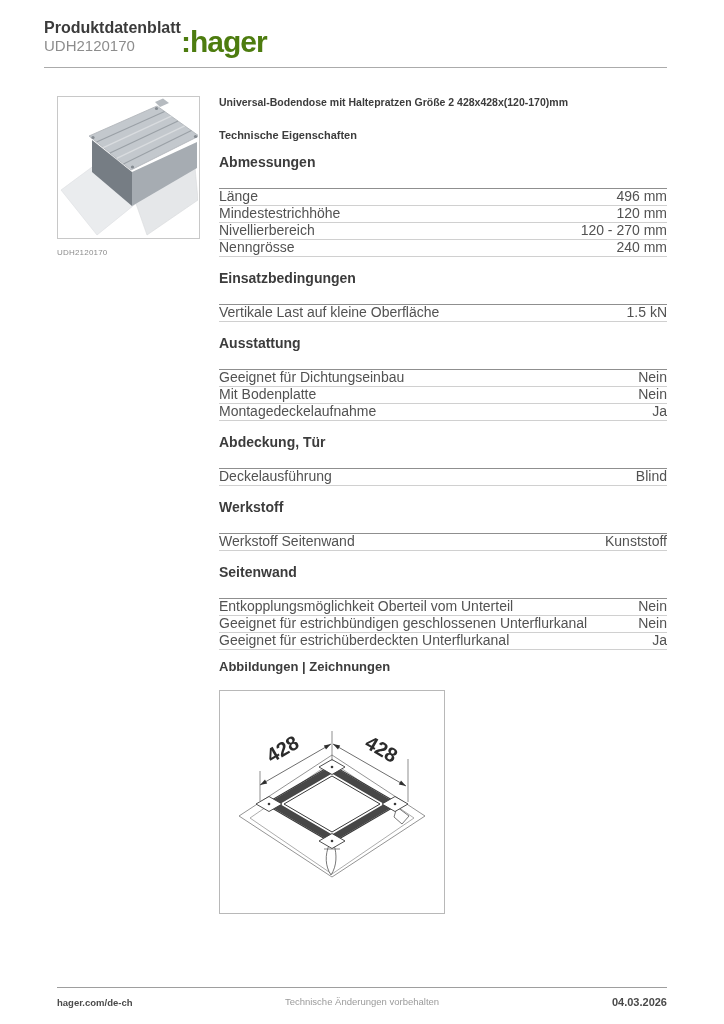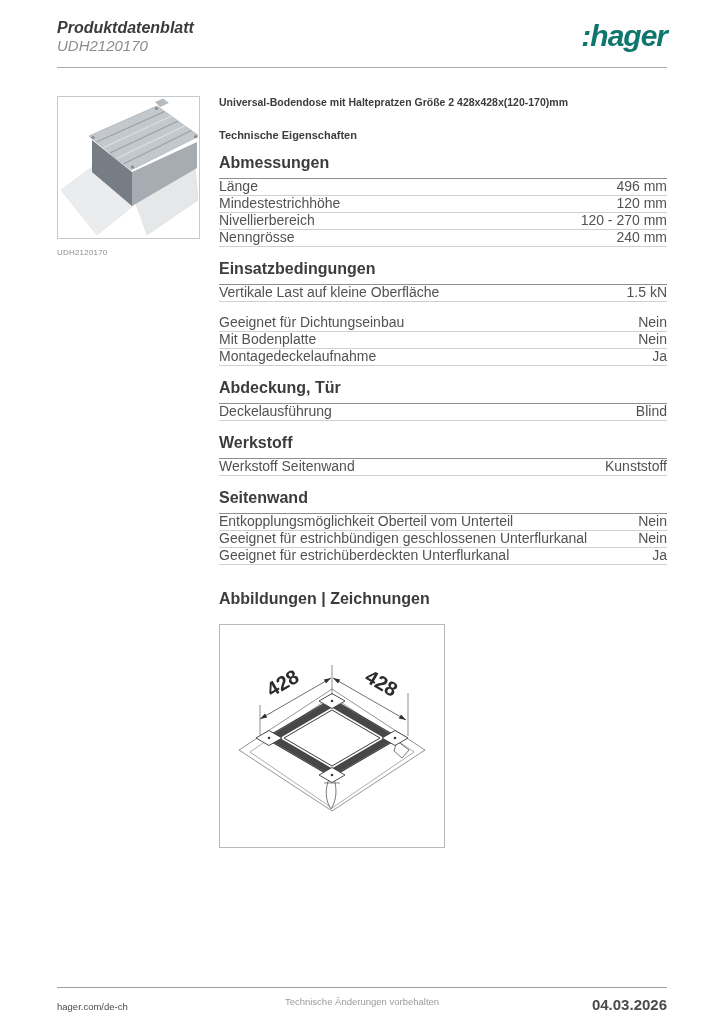--- a/index.html
+++ b/index.html
@@ -7,74 +7,73 @@
   body {
     position: relative;
     background: #ffffff;
     font-family: "Liberation Sans", sans-serif;
     color: #3d3d3d;
     overflow: hidden;
   }
 
   
   .header {
-    position: absolute; left: 57px; right: 57px; top: 0; height: 68px;
-    display: flex; justify-content: space-between; align-items: flex-start;
+    position: absolute; left: 44px; right: 57px; top: 0; height: 68px;
+    display: flex; align-items: flex-start;
     padding-top: 18px;
     border-bottom: 1px solid #ababab;
-    font-style: italic;
   }
   .doc-type { font-size: 16px; font-weight: bold; color: #3b3b3b; line-height: 19px; }
   .doc-code { font-size: 15px; font-weight: normal; color: #8d8d8d; line-height: 18px; }
-  .logo { font-size: 30px; font-weight: bold; color: #0f766e; letter-spacing: -1px; line-height: 32px; margin-top: 2px; }
+  .logo { font-size: 30px; font-weight: bold; color: #4d7c0f; letter-spacing: -1px; line-height: 32px; margin-top: 8px; }
 
   
   .main { position: absolute; left: 57px; top: 96px; width: 610px; display: flex; }
   .left-col { width: 145px; flex: 0 0 145px; }
   .image-box {
     width: 143px; height: 143px; border: 1px solid #c8c8c8; background: #fff;
     display: flex; align-items: center; justify-content: center;
   }
   .image-caption { margin-top: 9px; font-size: 8px; color: #8c8c8c; letter-spacing: 0.2px; }
 
   .right-col { flex: 1; margin-left: 17px; }
   .prod-title { font-size: 10.5px; font-weight: bold; color: #3c3c3c; line-height: 13px; }
   .tech-heading { margin-top: 20px; font-size: 11px; font-weight: bold; color: #3c3c3c; }
 
   .section { margin-top: 13px; }
   .sec-title {
-    font-size: 16px; font-weight: bold; color: #3c3c3c;
-    padding-bottom: 6px; border-bottom: 1px solid #8f8f8f;
+    font-size: 14px; font-weight: bold; color: #3c3c3c;
+    padding-bottom: 18px; border-bottom: 1px solid #8f8f8f;
   }
   .trow {
     display: flex; justify-content: space-between; align-items: center;
     font-size: 14px; color: #525252; line-height: 11px;
     padding: 2px 0 3px 0; border-bottom: 1px solid #d0d0d0;
   }
   .tl { text-align: left; }
   .tv { text-align: right; white-space: nowrap; }
 
-  .figures-heading { margin-top: 25px; font-size: 16px; font-weight: bold; color: #3c3c3c; }
+  .figures-heading { margin-top: 9px; font-size: 13px; font-weight: bold; color: #3c3c3c; }
   .drawing-box {
     margin-top: 16px; width: 226px; height: 224px;
     border: 1px solid #b8b8b8; background: #fff;
   }
 
   
   .footer {
     position: absolute; left: 57px; right: 57px; top: 987px;
     border-top: 1px solid #9e9e9e; padding-top: 8px;
     display: flex; justify-content: space-between; align-items: baseline;
   }
-  .footer-left { font-size: 9.5px; font-weight: normal; color: #4a4a4a; text-decoration: none; }
+  .footer-left { font-size: 9.5px; font-weight: bold; color: #4a4a4a; text-decoration: none; }
   .footer-center {
     position: absolute; left: 50%; transform: translateX(-50%);
     font-size: 9.5px; color: #9b9b9b;
   }
-  .footer-right { font-size: 15px; font-weight: bold; color: #4a4a4a; }
+  .footer-right { font-size: 11px; font-weight: bold; color: #4a4a4a; }
 </style>
 </head>
 <body>
 
 <div class="header">
   <div>
     <div class="doc-type">Produktdatenblatt</div>
     <div class="doc-code">UDH2120170</div>
   </div>
   <div class="logo">:hager</div>
@@ -136,20 +135,21 @@
 
     <div class="section">
       <div class="sec-title">Einsatzbedingungen</div>
       <div class="trow">
         <span class="tl">Vertikale Last auf kleine Oberfläche</span>
         <span class="tv">1.5 kN</span>
       </div>
     </div>
 
     <div class="section">
+      <div class="sec-title">Ausstattung</div>
       <div class="trow">
         <span class="tl">Geeignet für Dichtungseinbau</span>
         <span class="tv">Nein</span>
       </div>
       <div class="trow">
         <span class="tl">Mit Bodenplatte</span>
         <span class="tv">Nein</span>
       </div>
       <div class="trow">
         <span class="tl">Montagedeckelaufnahme</span>

